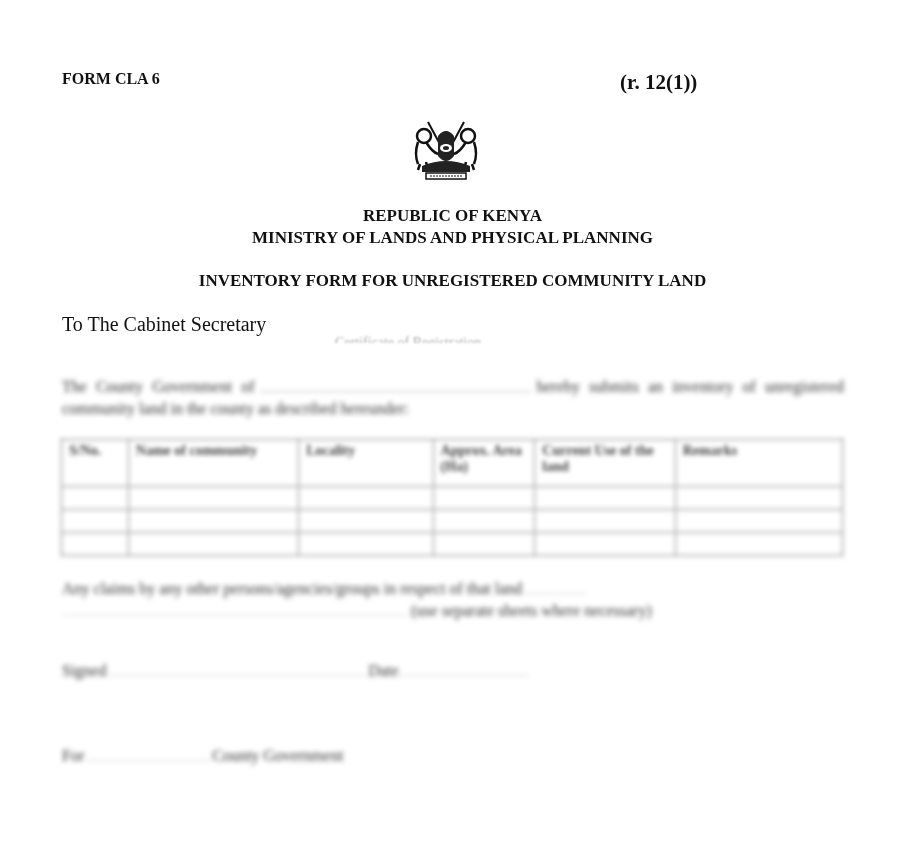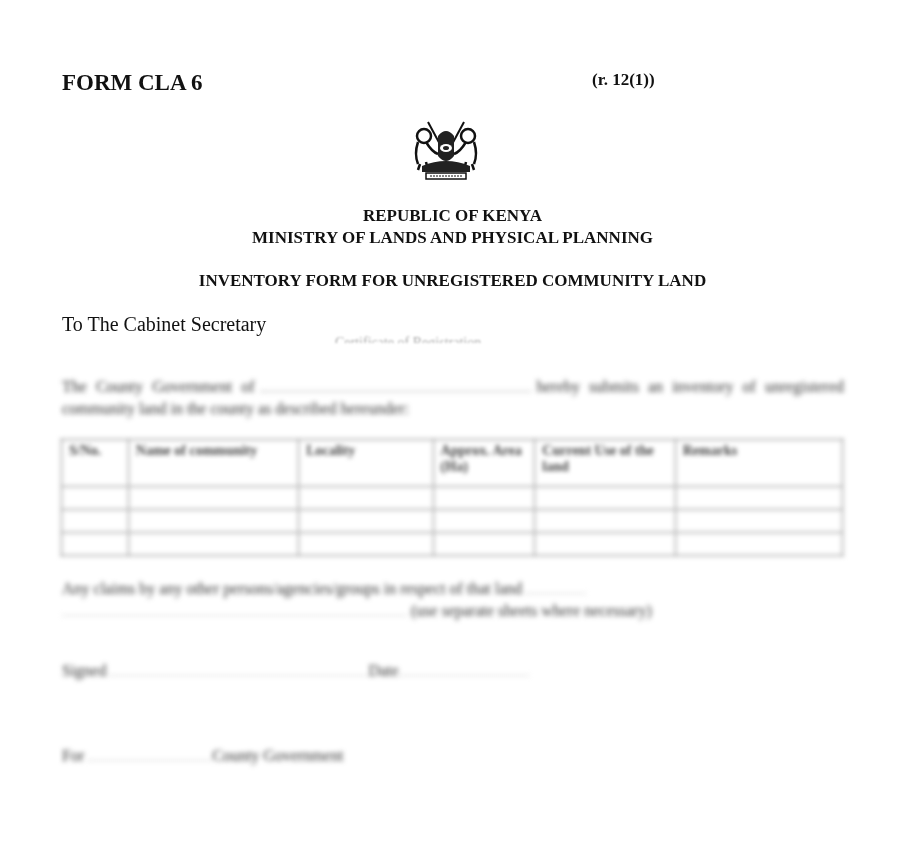--- a/index.html
+++ b/index.html
@@ -1,21 +1,21 @@
 <!DOCTYPE html>
 <html><head>
 <meta charset="utf-8">
 <style>
   html, body { margin: 0; padding: 0; background: #ffffff; }
   body { width: 900px; height: 854px; position: relative; overflow: hidden;
          font-family: "Liberation Serif", serif; color: #111; }
   .abs { position: absolute; }
   .bold { font-weight: bold; }
-  .form-id { left: 62px; top: 70px; font-size: 23px; }
-  .rule-ref { left: 592px; top: 70px; font-size: 17px; }
+  .form-id { left: 62px; top: 70px; font-size: 16px; }
+  .rule-ref { left: 620px; top: 70px; font-size: 21px; }
   .coat { left: 408px; top: 118px; width: 76px; height: 64px; }
   .hdr { left: 0; width: 905px; text-align: center; font-size: 17px; font-weight: bold; }
   .h1 { top: 206px; }
   .h2 { top: 228px; }
   .h3 { top: 271px; }
   .addressee { left: 62px; top: 313px; font-size: 20px; }
   .ghost { left: 335px; top: 333px; font-size: 14px; color: #aaa; filter: blur(1.2px);
            height: 10px; overflow: hidden; line-height: 20px; }
   .blur { filter: blur(2.6px); color: #333; }
   .para { left: 62px; top: 376px; width: 782px; font-size: 16px; line-height: 22px; text-align: justify; }

